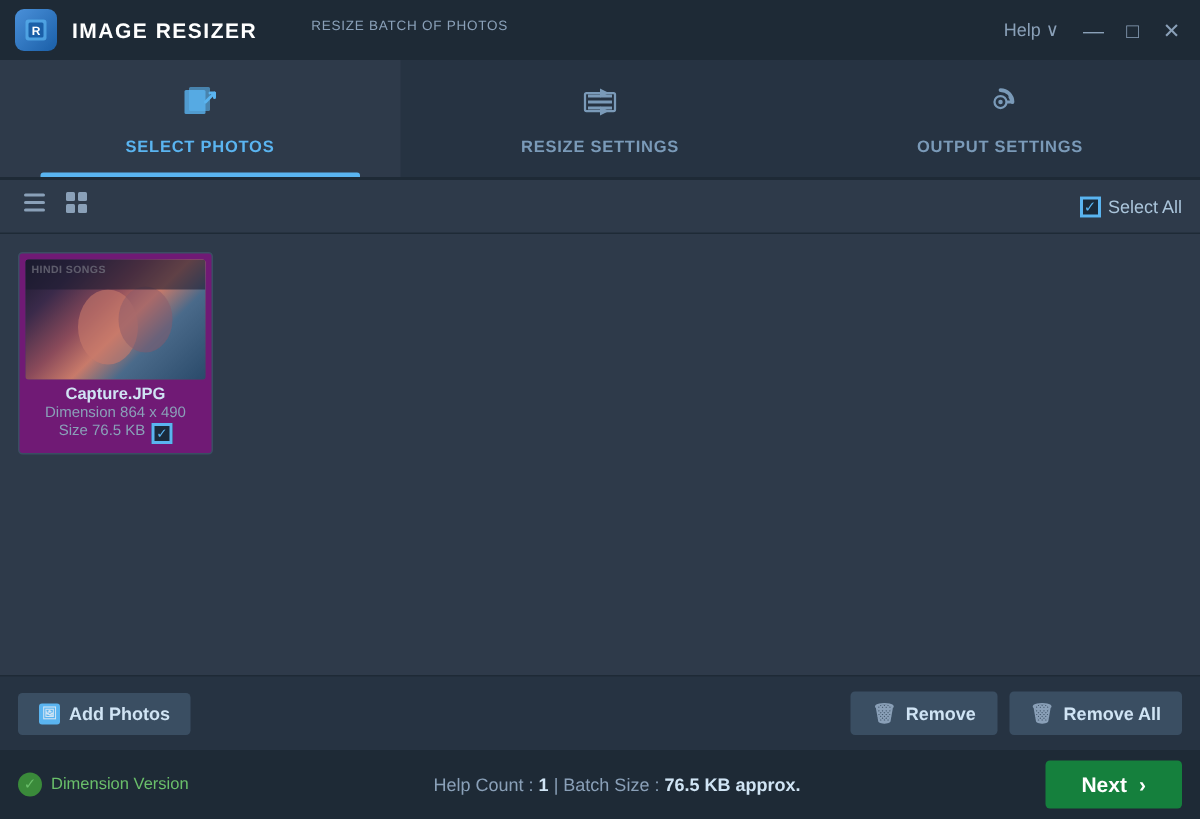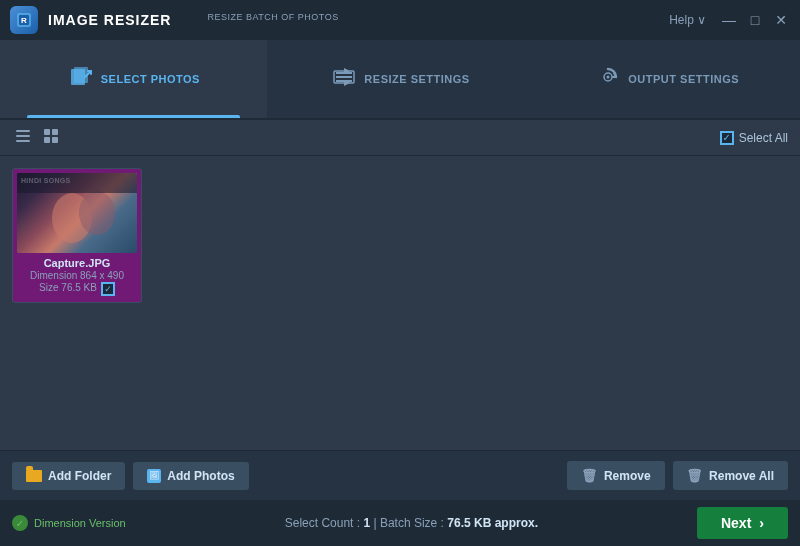--- a/index.html
+++ b/index.html
@@ -77,20 +77,21 @@
     .tabs {
       background: #263342;
       display: flex;
       align-items: stretch;
       height: 80px;
       border-bottom: 2px solid #1e2a36;
     }
     .tab {
       flex: 1;
       display: flex;
+      flex-direction: column;
       align-items: center;
       justify-content: center;
       gap: 6px;
       cursor: pointer;
       color: #7a9ab8;
       font-size: 11px;
       letter-spacing: 0.5px;
       font-weight: 600;
       position: relative;
     }
@@ -483,24 +484,20 @@
       <span class="photo-size">
         <span>Size 76.5 KB</span>
         <div class="photo-checkbox checked"></div>
       </span>
     </div>
   </div>
 </div>
 
 <div class="bottom-toolbar">
   <div class="btn-group-left">
-    <button class="action-btn btn-add-folder">
-      <div class="folder-icon-badge"></div>
-      <span>Add Folder</span>
-    </button>
     <button class="action-btn btn-add-photos">
       <div class="photo-icon-badge">🖼</div>
       <span>Add Photos</span>
     </button>
   </div>
   <div class="btn-group-right">
     <button class="action-btn btn-remove">
       <span class="trash-icon">🗑</span>
       <span>Remove</span>
     </button>
@@ -510,21 +507,21 @@
     </button>
   </div>
 </div>
 
 <div class="status-bar">
   <div class="registered">
     <div class="registered-icon">✓</div>
     <span>Dimension Version</span>
   </div>
   <div class="batch-info">
-    <span>Select Count :</span>
+    <span>Help Count :</span>
     <strong>1</strong>
     <span>| Batch Size :</span>
     <strong>76.5 KB approx.</strong>
   </div>
   <button class="next-btn">
     <span>Next</span>
     <span>›</span>
   </button>
 </div>
 

